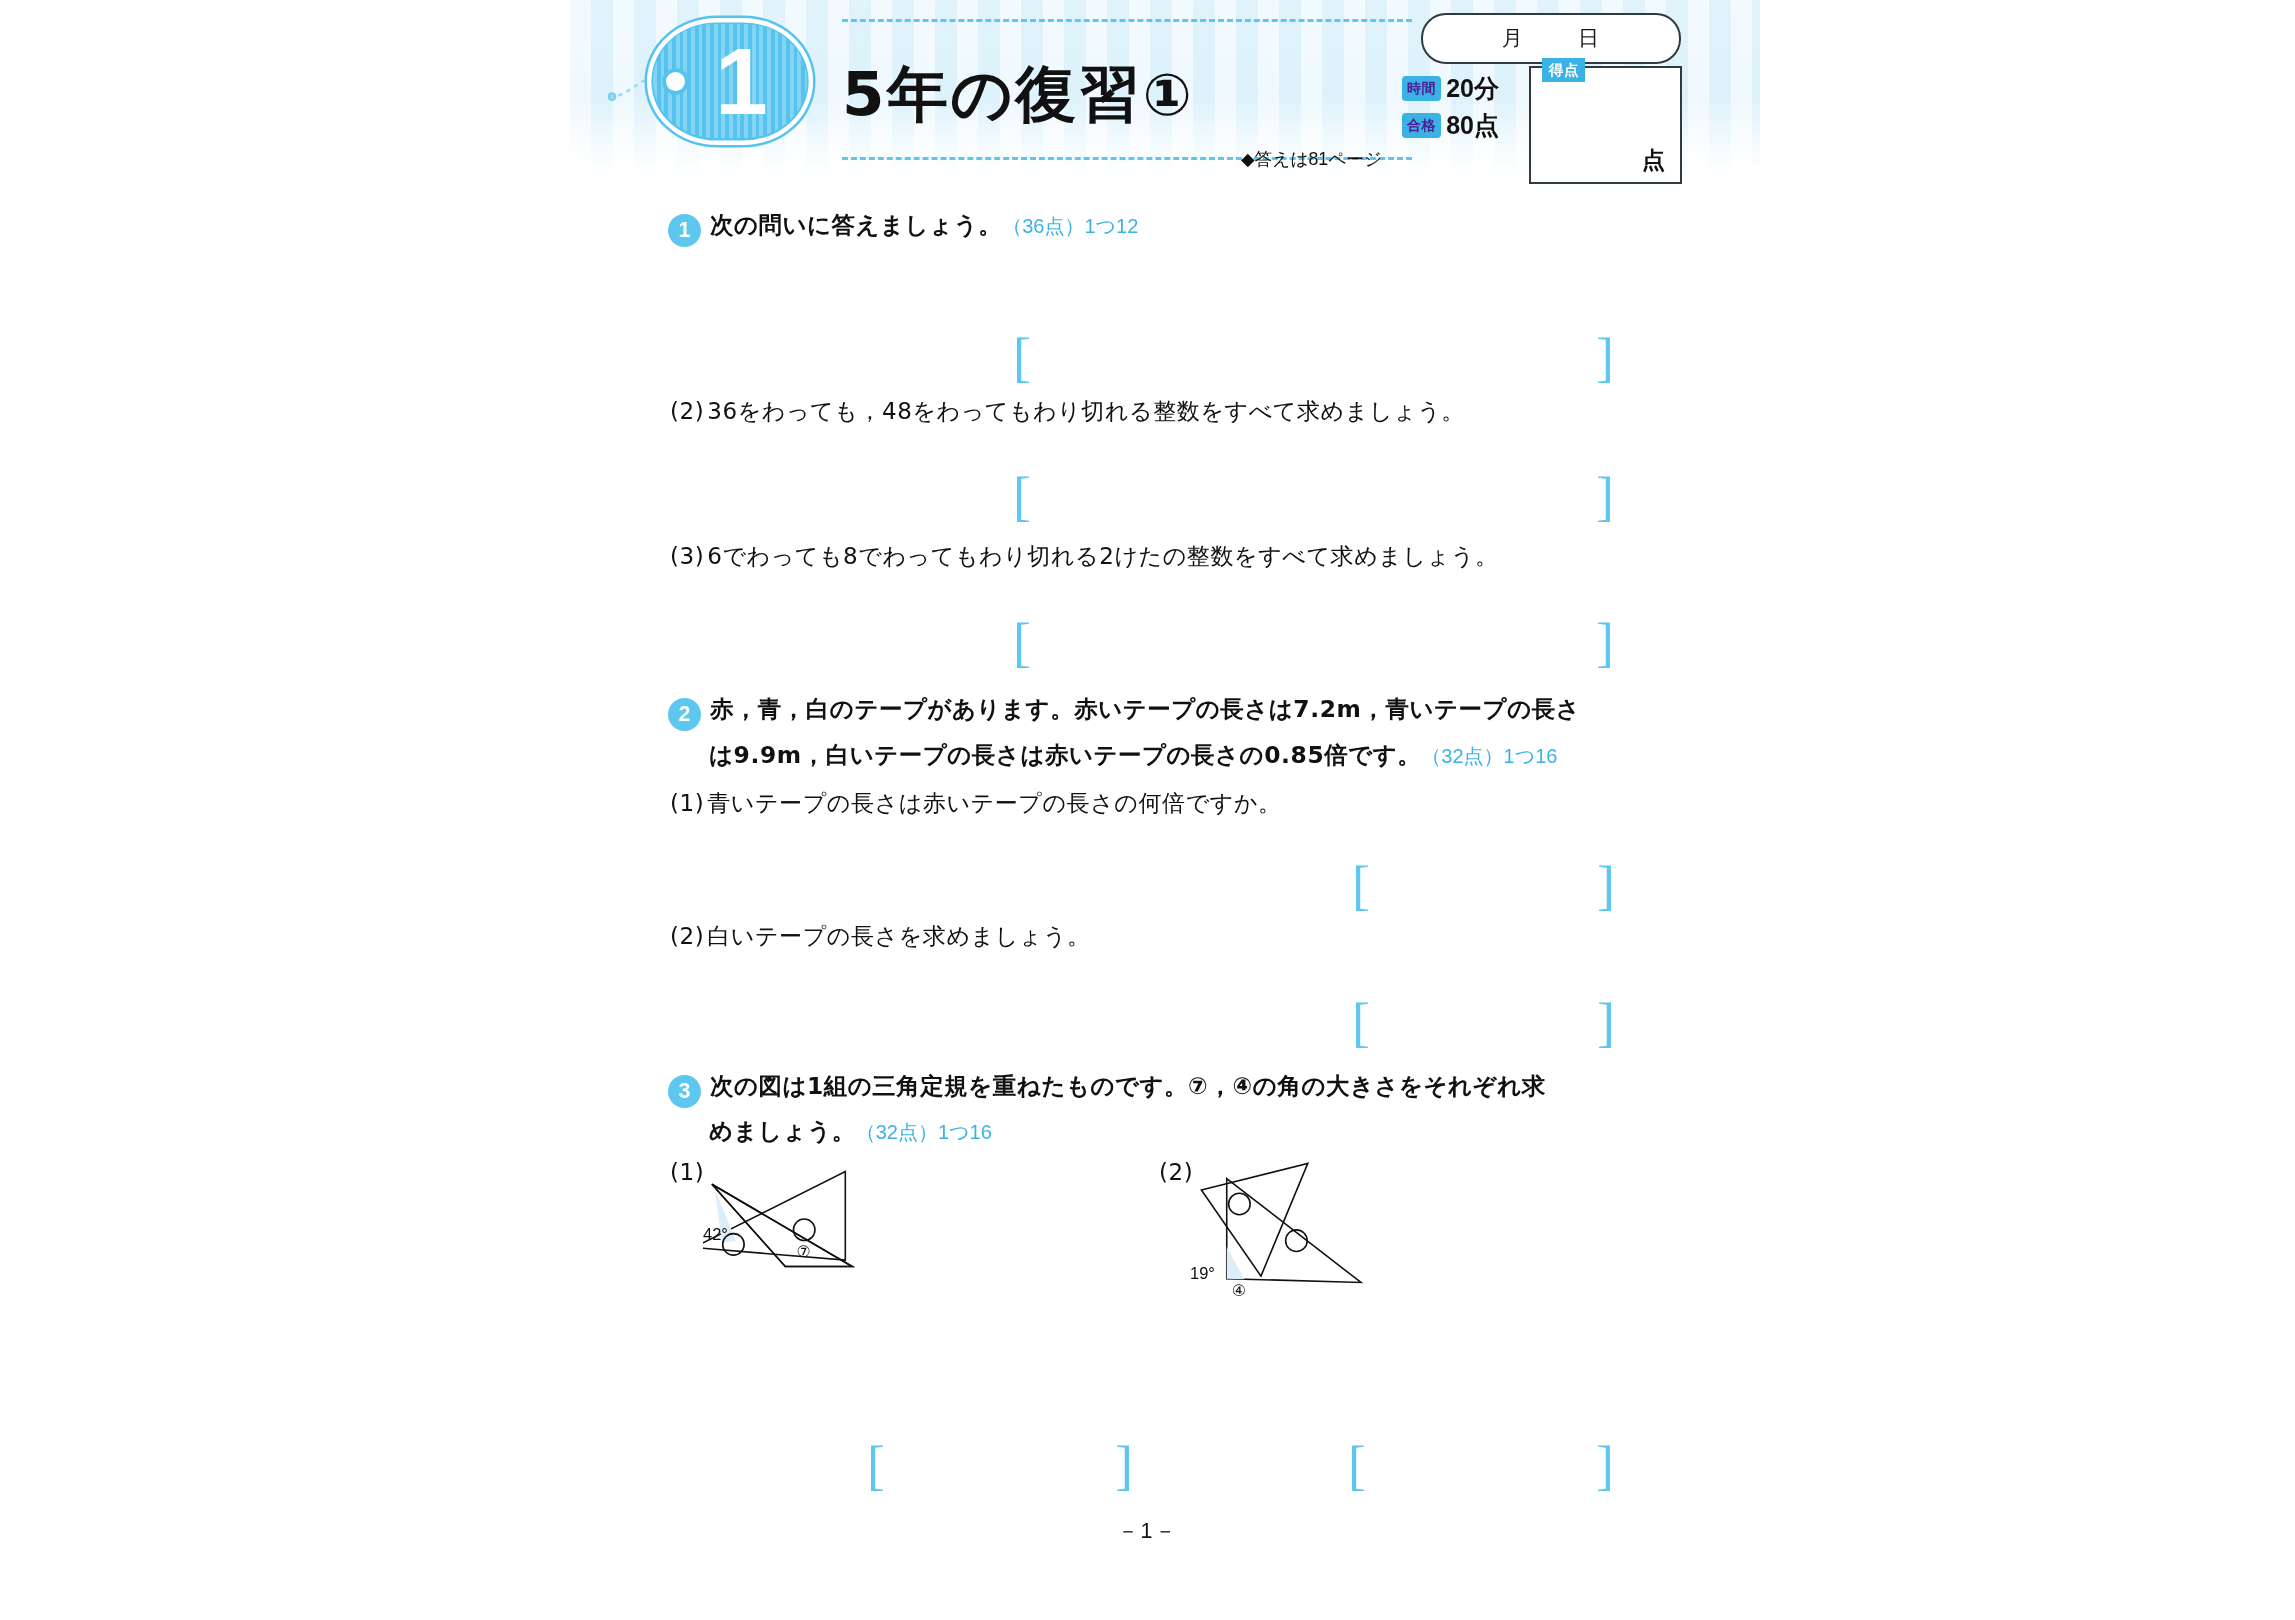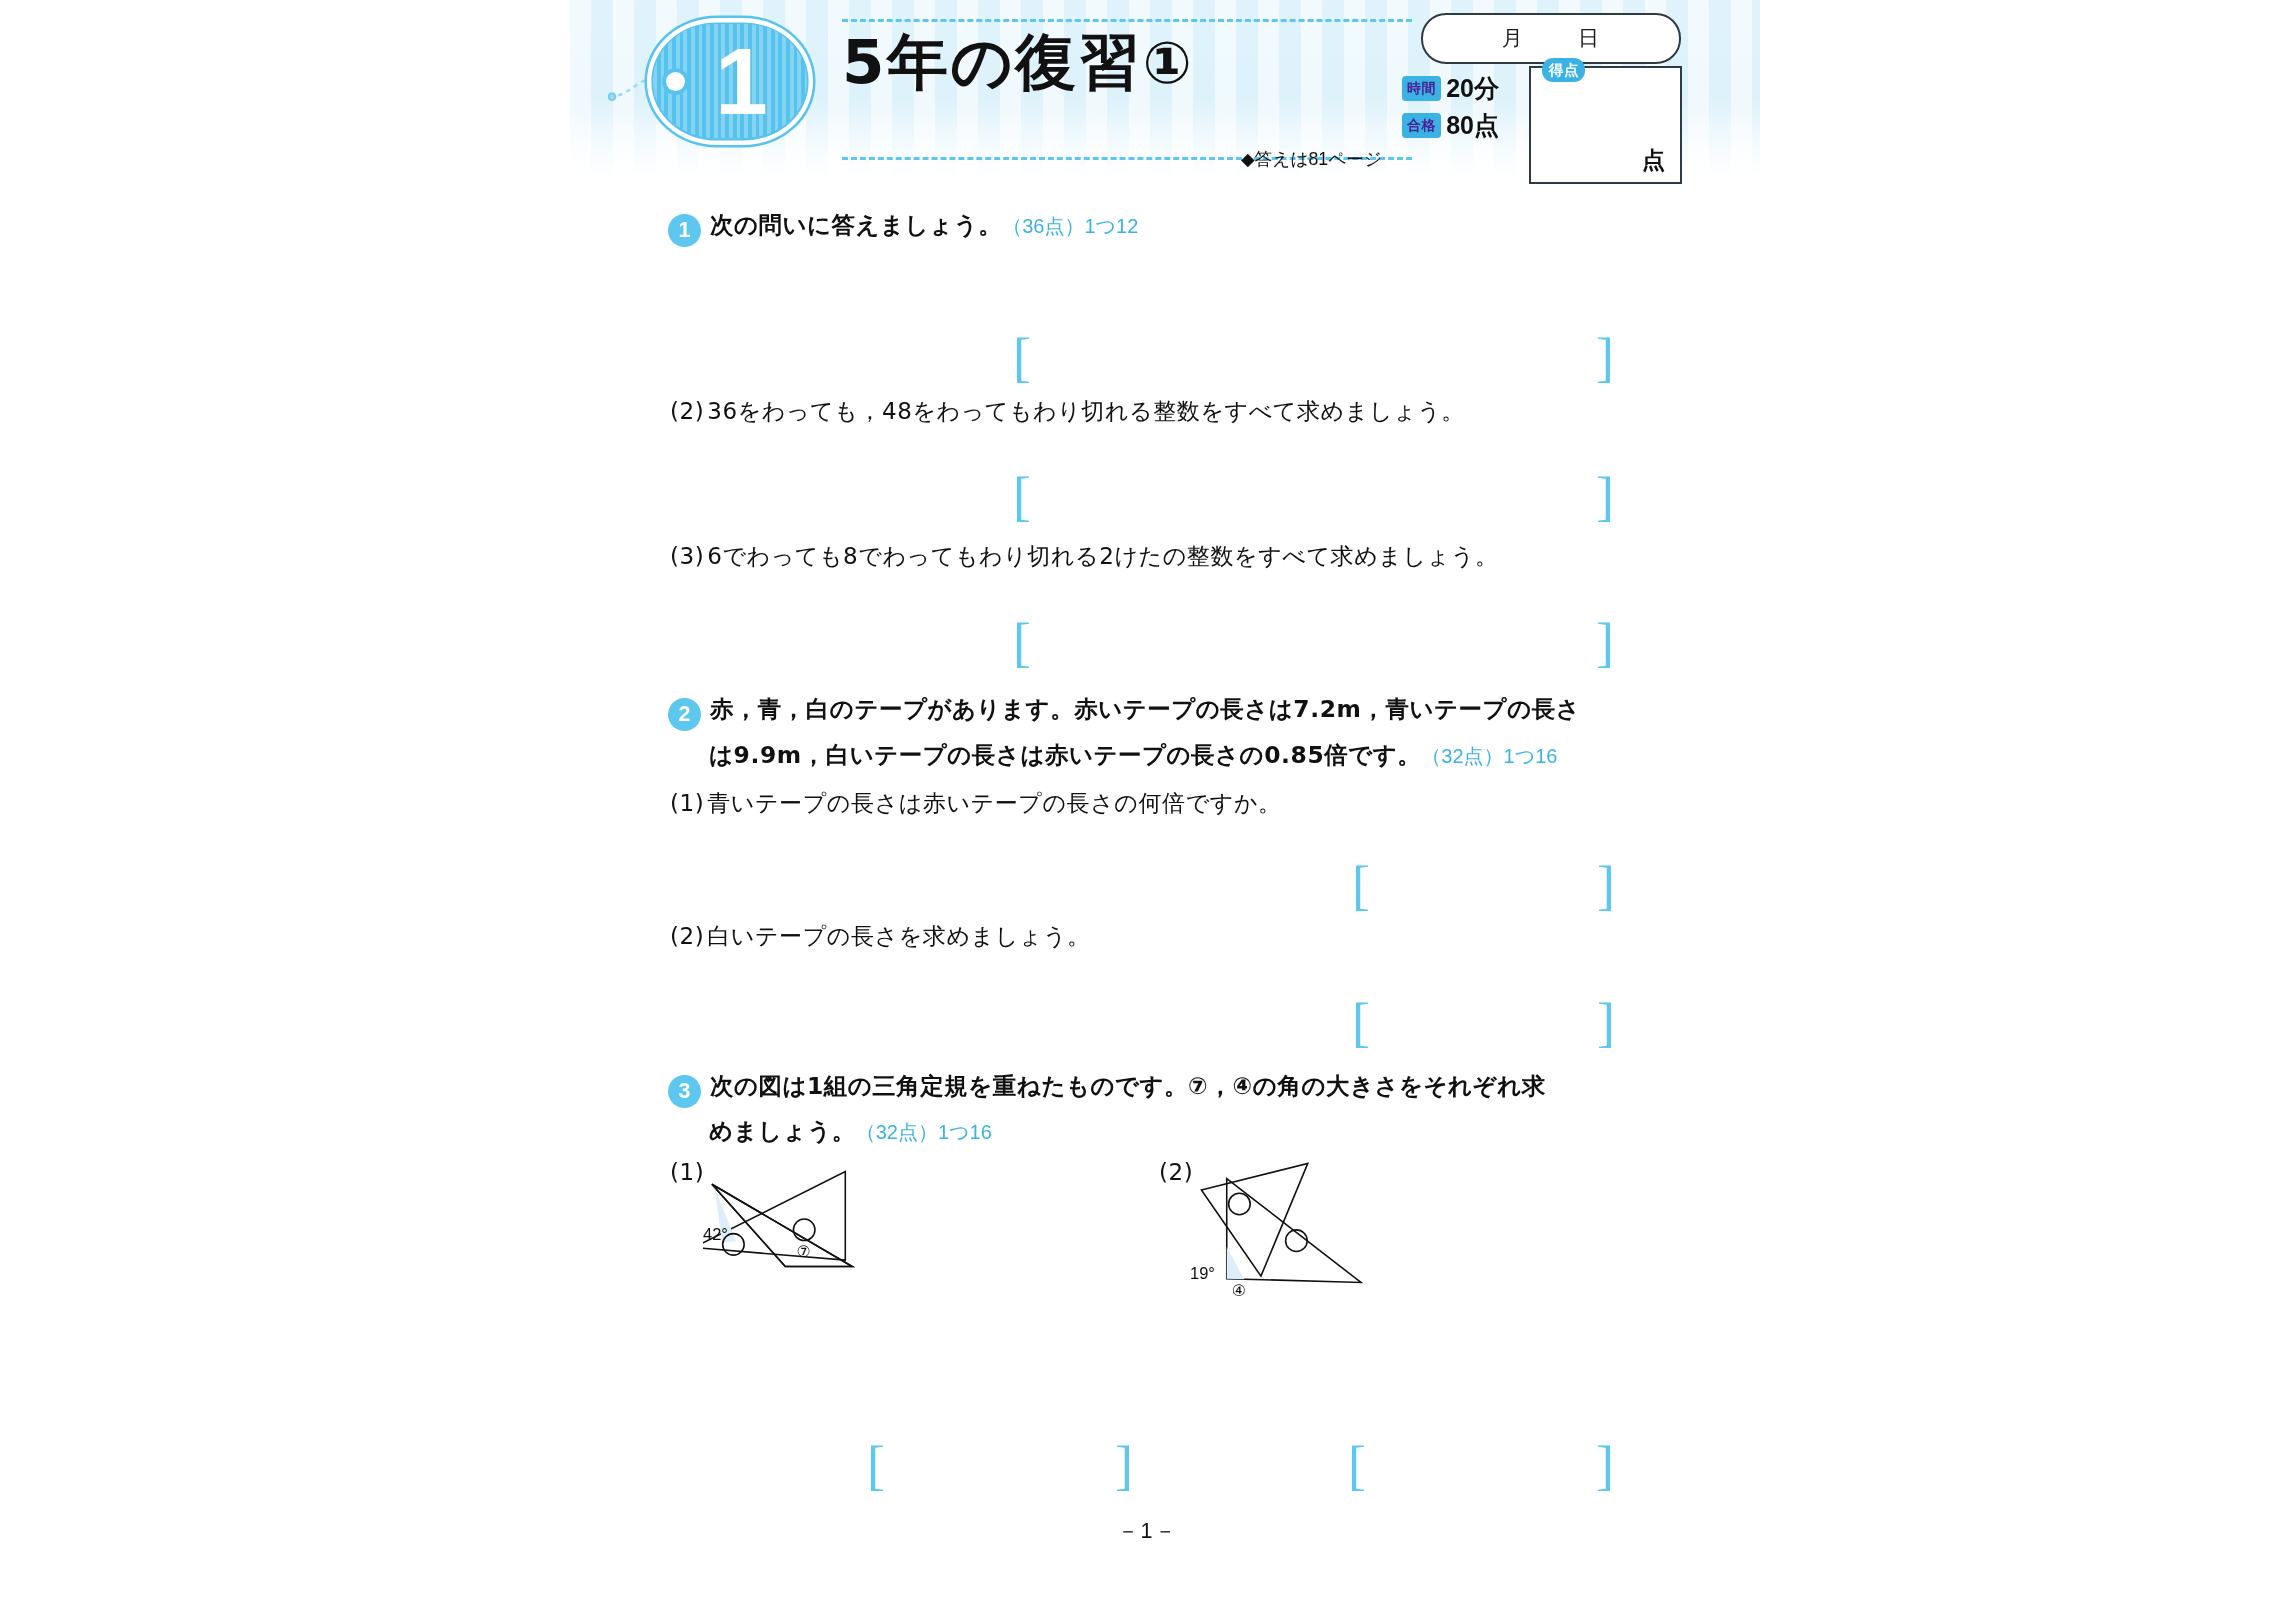--- a/index.html
+++ b/index.html
@@ -48,21 +48,21 @@
     position:absolute;left:39px;top:6.3px;width:166px;height:127px;
     display:flex;align-items:center;justify-content:center;
     font-size:95px;font-weight:bold;color:#ffffff;line-height:1;
     font-family:"Liberation Sans",sans-serif;padding-left:23px;box-sizing:border-box;
   }
   #tag .string{
     position:absolute;left:0;top:54px;width:70px;height:38px;
   }
   
   #title{
-    position:absolute;left:842px;top:22px;
+    position:absolute;left:842px;top:54px;
     font-size:61px;font-weight:bold;letter-spacing:2.5px;color:#111;
     font-family:"DejaVu Sans","Liberation Sans",sans-serif;
     white-space:nowrap;
     text-align:right;
   }
   #title .circ{color:#111;font-size:58px;}
   
   .dashline{
     position:absolute;height:0;border-top:3.2px dashed #5ec7ef;
   }
@@ -87,21 +87,21 @@
     position:absolute;left:1241px;top:147px;font-size:17.7px;color:#111;white-space:nowrap;
   }
   #ansnote .dot{color:#111;}
   
   #scorebox{
     position:absolute;left:1529px;top:66px;width:149px;height:114px;
     border:2.5px solid #2f3b44;background:#fff;
   }
   #scorebox .cap{
     position:absolute;left:11.4px;top:-10px;background:#3ab3e4;color:#fff;
-    font-size:14.6px;font-weight:bold;border-radius:11px;padding:2.5px 6.3px;letter-spacing:0.6px;
+    font-size:14.6px;font-weight:bold;border-radius:0;padding:2.5px 6.3px;letter-spacing:0.6px;
   }
   #scorebox .ten{
     position:absolute;right:15px;bottom:6.3px;font-size:23px;font-weight:bold;color:#111;
   }
   
   .qnum{
     display:inline-flex;align-items:center;justify-content:center;
     width:33px;height:33px;border-radius:50%;background:#5ec7ef;color:#fff;
     font-size:21.5px;font-weight:bold;vertical-align:middle;margin-right:8.9px;
     font-family:"Liberation Sans",sans-serif;

